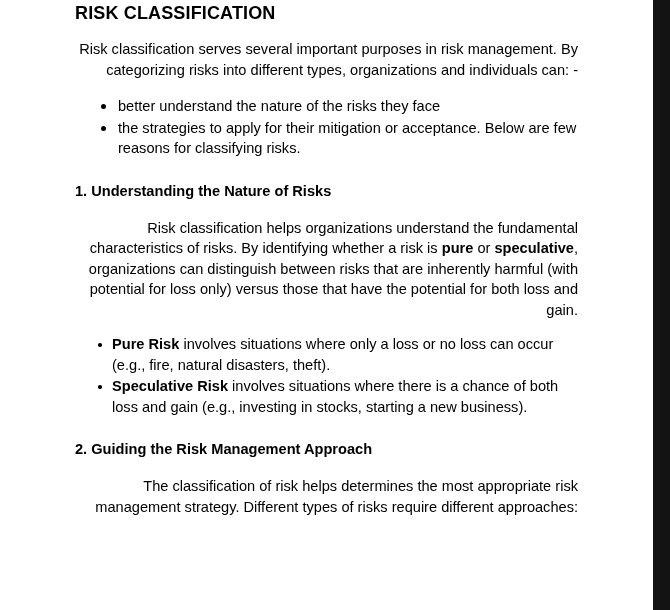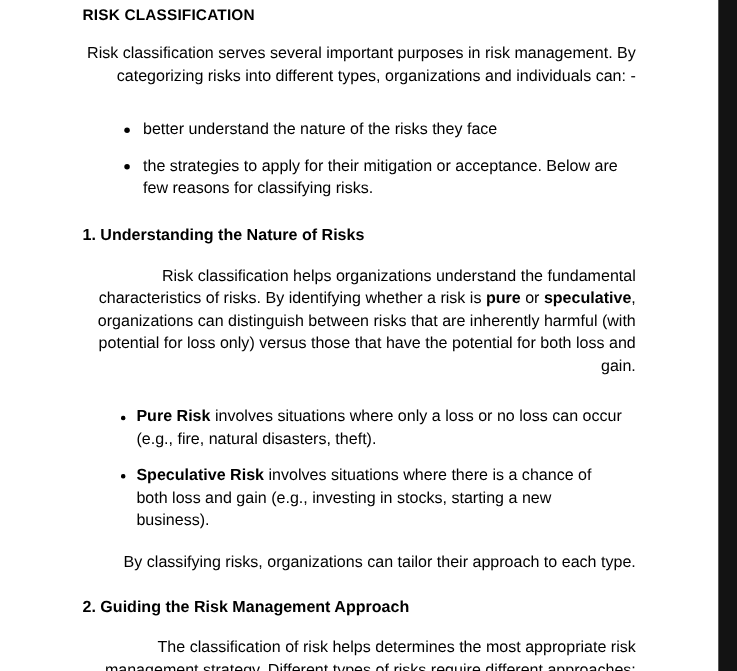--- a/index.html
+++ b/index.html
@@ -37,21 +37,21 @@
   }
 
   #content {
     position: absolute;
     left: 75px;
     top: 0;
     width: 503px;
   }
 
   .doc-title {
-    font-size: 14px;
+    font-size: 18px;
     font-weight: bold;
     letter-spacing: 0.15px;
     margin: 0;
     padding-top: 5px;
     line-height: 17px;
   }
 
   .doc-subtitle {
     font-size: 16.5px;
     font-weight: bold;
@@ -92,21 +92,21 @@
   }
 
   ul.bullets.secondary {
     padding-top: 14px;
   }
 
   ul.bullets li {
     position: relative;
     font-size: 14.6px;
     line-height: 20.5px;
-    margin: 12px;
+    margin: 0;
   }
 
   ul.bullets.primary li {
     padding-left: 43px;
     margin-bottom: 1px;
   }
 
   ul.bullets.primary li::before {
     content: "";
     position: absolute;
@@ -155,21 +155,20 @@
 
     <h3 class="section-heading">1. Understanding the Nature of Risks</h3>
 
     <p class="para"><span>Risk classification helps organizations understand the fundamental characteristics of risks. By identifying whether a risk is </span><b>pure</b><span> or </span><b>speculative</b><span>, organizations can distinguish between risks that are inherently harmful (with potential for loss only) versus those that have the potential for both loss and gain.</span></p>
 
     <ul class="bullets secondary">
       <li><b>Pure Risk</b><span> involves situations where only a loss or no loss can occur (e.g., fire, natural disasters, theft).</span></li>
       <li><b>Speculative Risk</b><span> involves situations where there is a chance of both loss and gain (e.g., investing in stocks, starting a new business).</span></li>
     </ul>
 
-    <p class="para tight">By classifying risks, organizations can tailor their approach to each type.</p>
 
     <h3 class="section-heading">2. Guiding the Risk Management Approach</h3>
 
     <p class="para">The classification of risk helps determines the most appropriate risk management strategy. Different types of risks require different approaches:</p>
 
   </div>
 </div>
 
 <div id="right-edge-band"></div>
 

